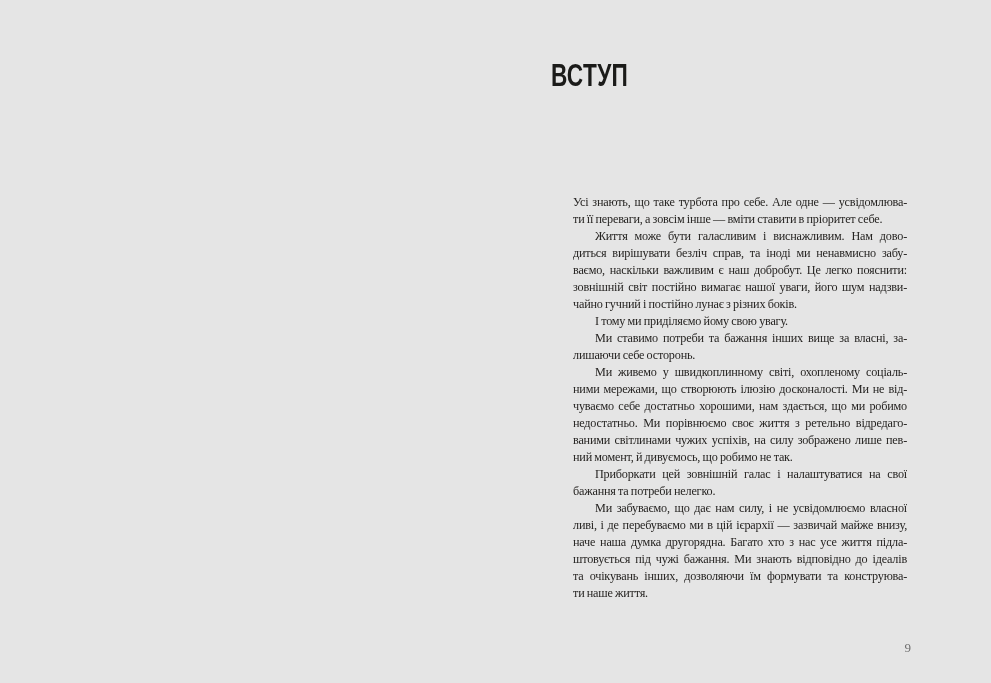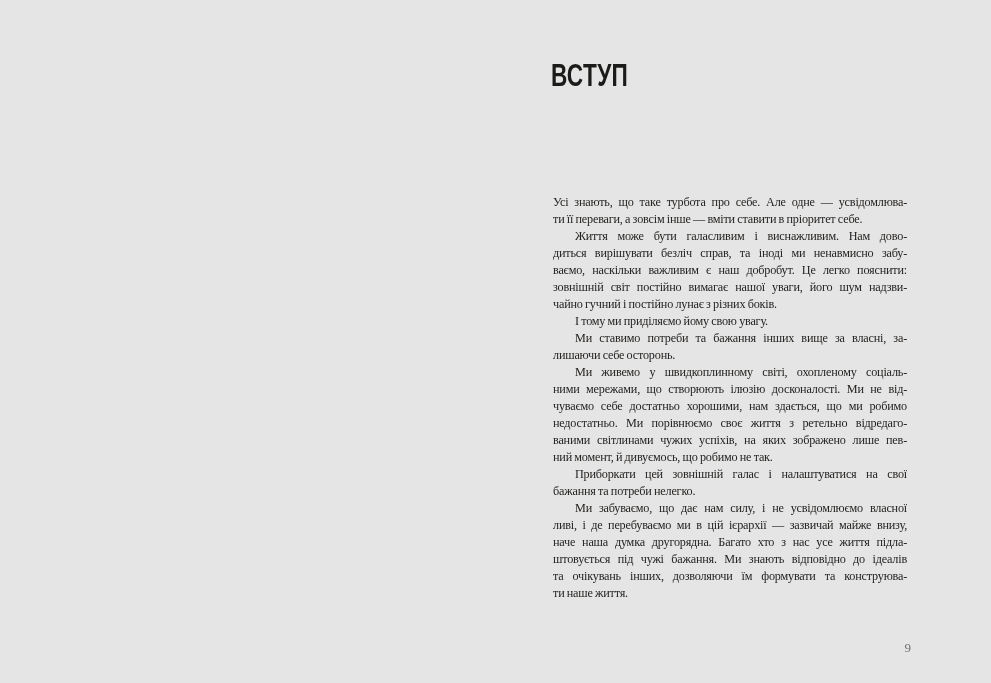--- a/index.html
+++ b/index.html
@@ -40,20 +40,21 @@
     color: #262422;
     font-size: 12.2px;
     line-height: 17px;
     letter-spacing: -0.2px;
     word-spacing: -0.5px;
   }
   .line {
     height: 17px;
     overflow: hidden;
     text-align: left;
+    margin-left: 20px;
   }
   .line.just {
     text-align: justify;
     text-align-last: justify;
   }
   .line.indent {
     text-indent: 22px;
   }
   .page-number {
     position: absolute;
@@ -80,21 +81,21 @@
       <div class="line just">ваємо, наскільки важливим є наш добробут. Це легко пояснити:</div>
       <div class="line just">зовнішній світ постійно вимагає нашої уваги, його шум надзви-</div>
       <div class="line">чайно гучний і постійно лунає з різних боків.</div>
       <div class="line indent">І тому ми приділяємо йому свою увагу.</div>
       <div class="line just indent">Ми ставимо потреби та бажання інших вище за власні, за-</div>
       <div class="line">лишаючи себе осторонь.</div>
       <div class="line just indent">Ми живемо у швидкоплинному світі, охопленому соціаль-</div>
       <div class="line just">ними мережами, що створюють ілюзію досконалості. Ми не від-</div>
       <div class="line just">чуваємо себе достатньо хорошими, нам здається, що ми робимо</div>
       <div class="line just">недостатньо. Ми порівнюємо своє життя з ретельно відредаго-</div>
-      <div class="line just">ваними світлинами чужих успіхів, на яких зображено лише пев-</div>
+      <div class="line just">ваними світлинами чужих успіхів, на силу зображено лише пев-</div>
       <div class="line">ний момент, й дивуємось, що робимо не так.</div>
       <div class="line just indent">Приборкати цей зовнішній галас і налаштуватися на свої</div>
       <div class="line">бажання та потреби нелегко.</div>
       <div class="line just indent">Ми забуваємо, що дає нам силу, і не усвідомлюємо власної</div>
       <div class="line just">ливі, і де перебуваємо ми в цій ієрархії — зазвичай майже внизу,</div>
       <div class="line just">наче наша думка другорядна. Багато хто з нас усе життя підла-</div>
       <div class="line just">штовується під чужі бажання. Ми знають відповідно до ідеалів</div>
       <div class="line just">та очікувань інших, дозволяючи їм формувати та конструюва-</div>
       <div class="line">ти наше життя.</div>
     </div>

